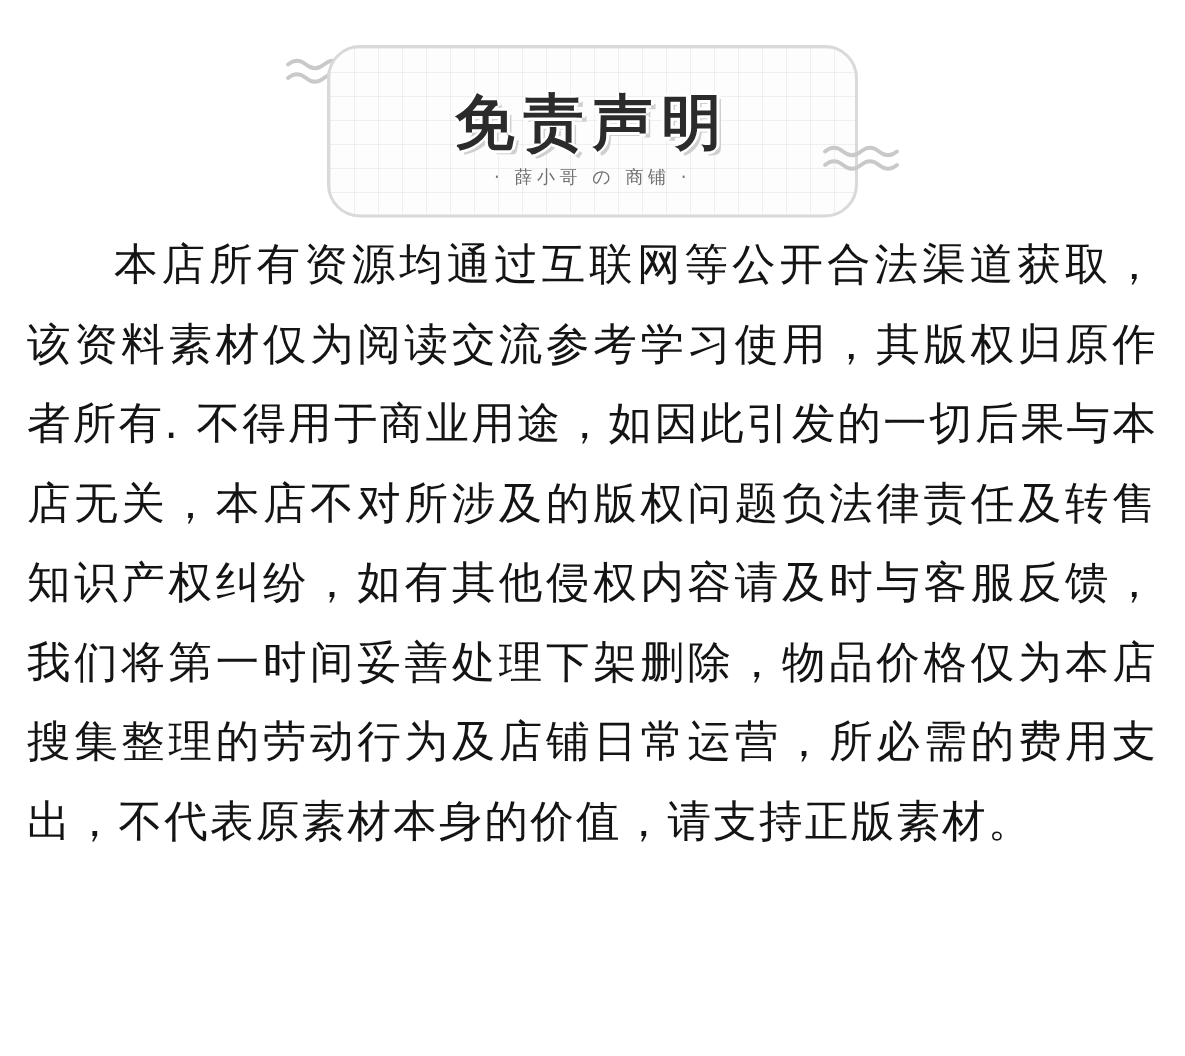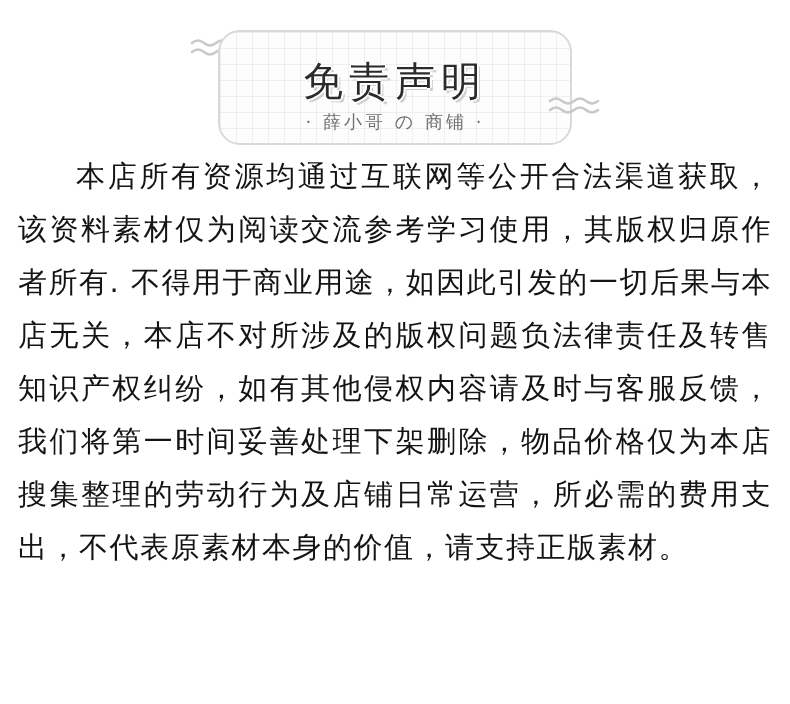--- a/index.html
+++ b/index.html
@@ -42,38 +42,38 @@
     box-sizing: border-box;
   }
   .badge-title {
     position: absolute;
     left: 0;
     right: 0;
     top: 22px;
     text-align: center;
     font-family: "DejaVu Sans", sans-serif;
     font-size: 40px;
-    font-weight: normal;
+    font-weight: bold;
     letter-spacing: 6px;
     color: #2b2b2b;
     text-shadow:
       2px 0 0 #ffffff,
       -2px 0 0 #ffffff,
       0 2px 0 #ffffff,
       0 -2px 0 #ffffff,
       3px 3px 0 #cfcfcf;
   }
   .badge-sub {
     position: absolute;
     left: 0;
     right: 0;
     top: 78px;
     text-align: center;
     font-family: "DejaVu Sans", sans-serif;
-    font-size: 18px;
+    font-size: 12px;
     letter-spacing: 3px;
     color: #6f6f6f;
   }
 
   
   .squiggle {
     position: absolute;
     width: 52px;
     height: 22px;
   }

